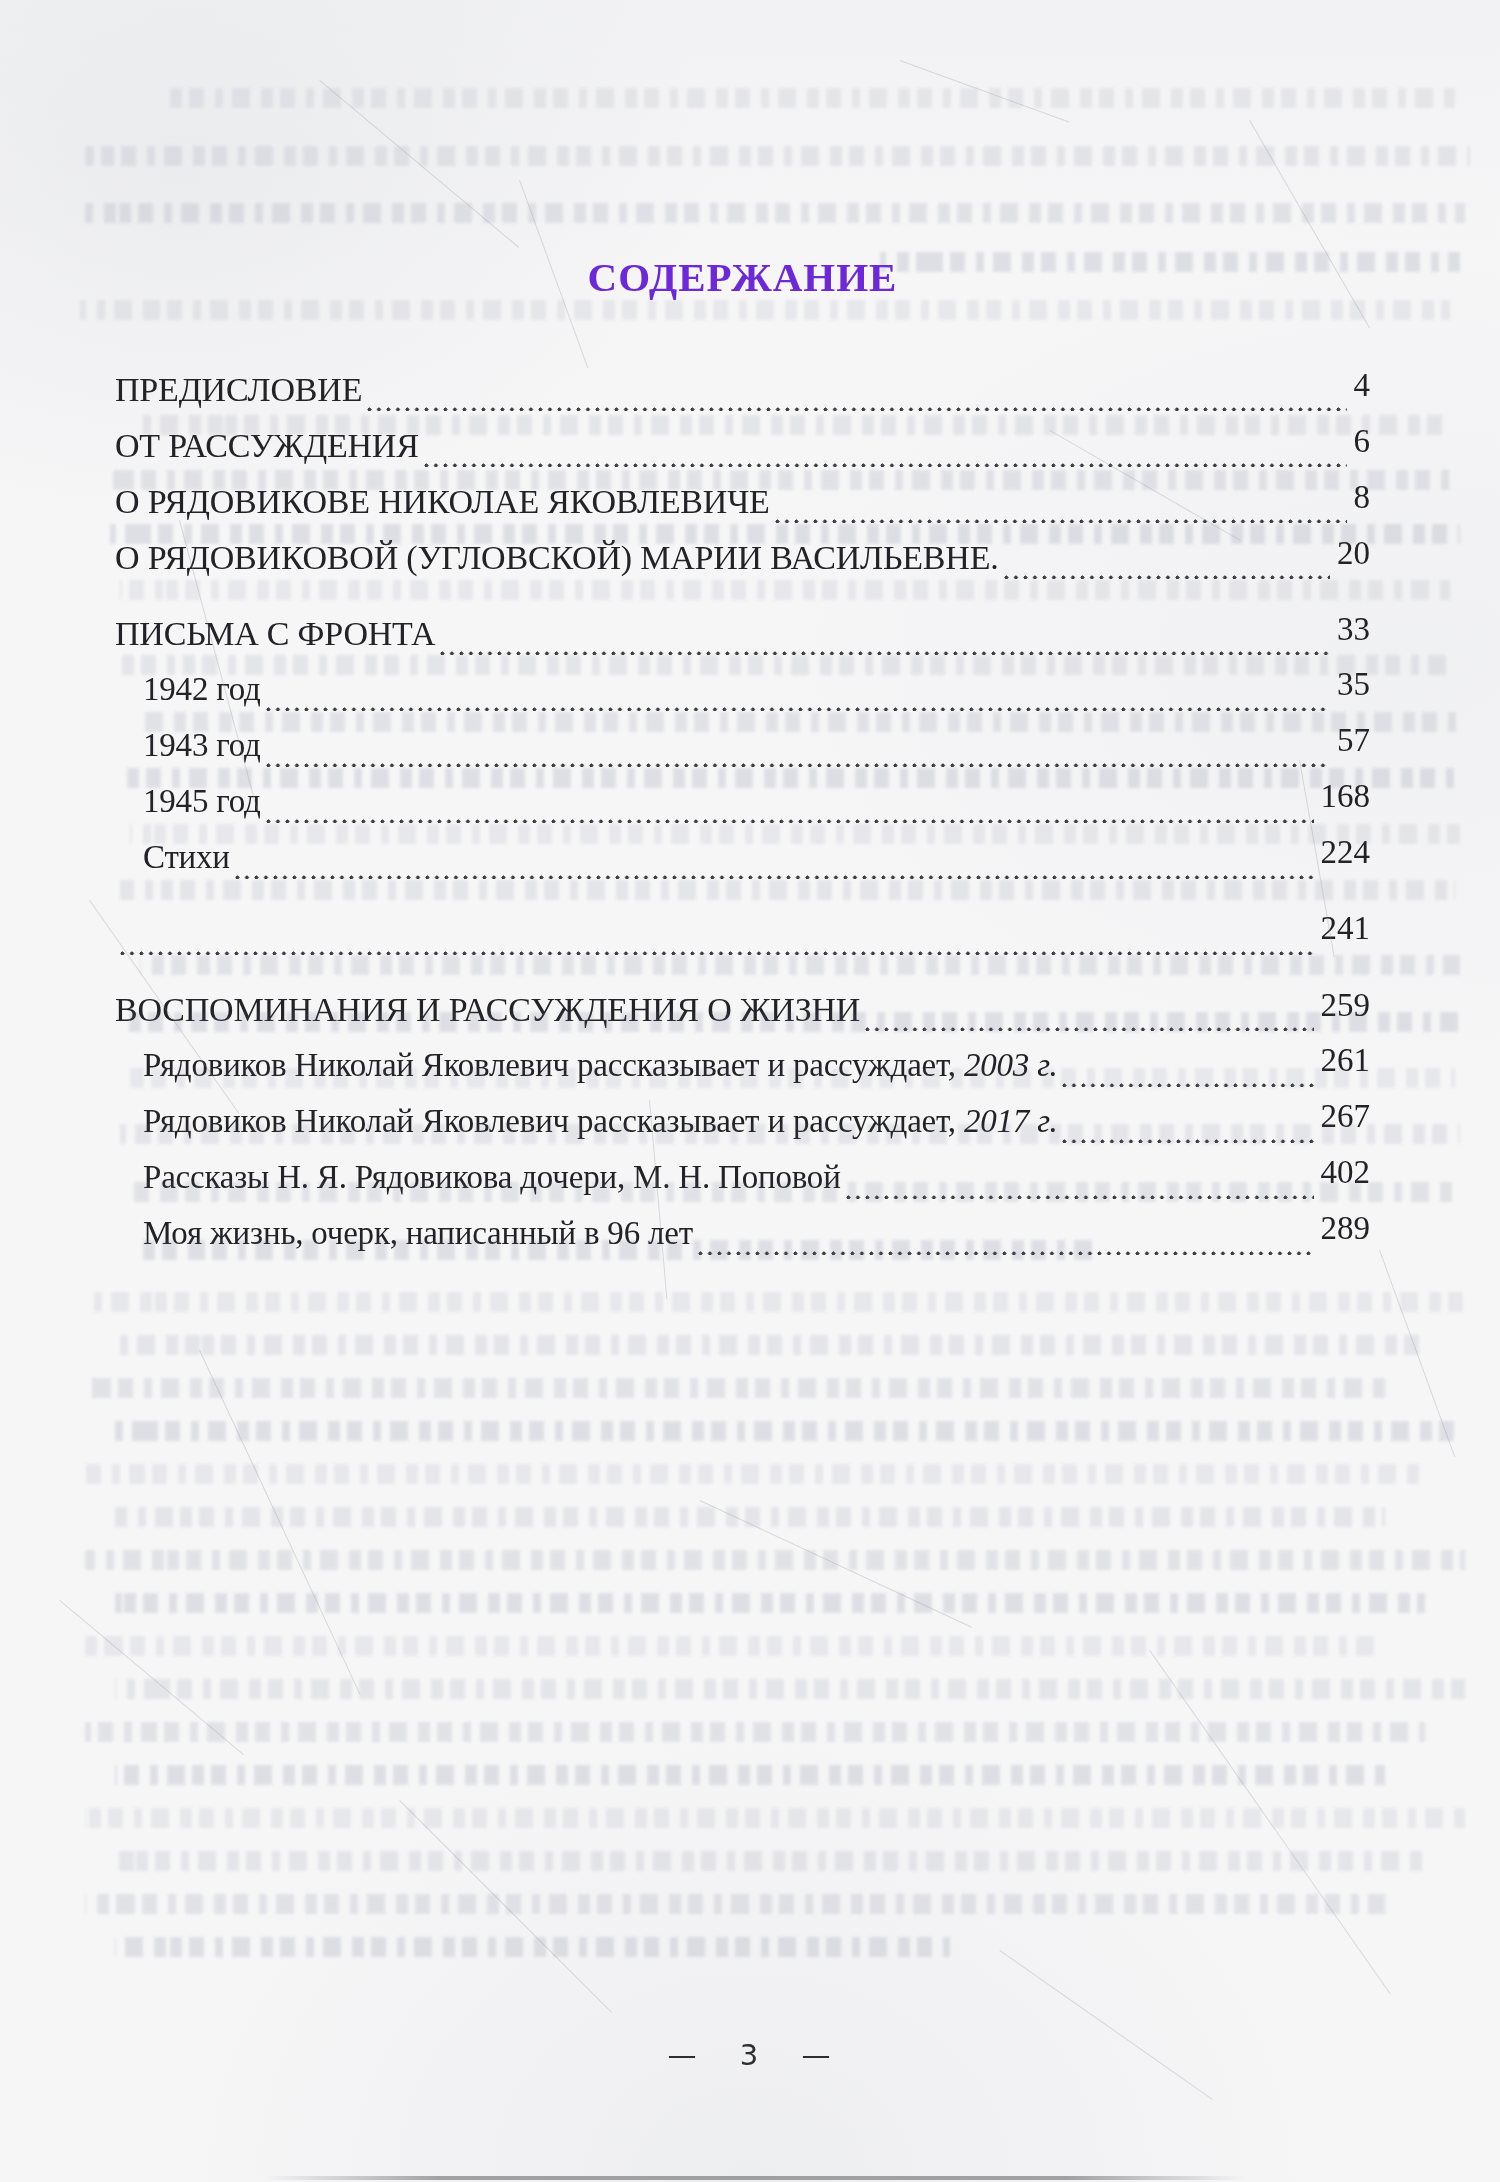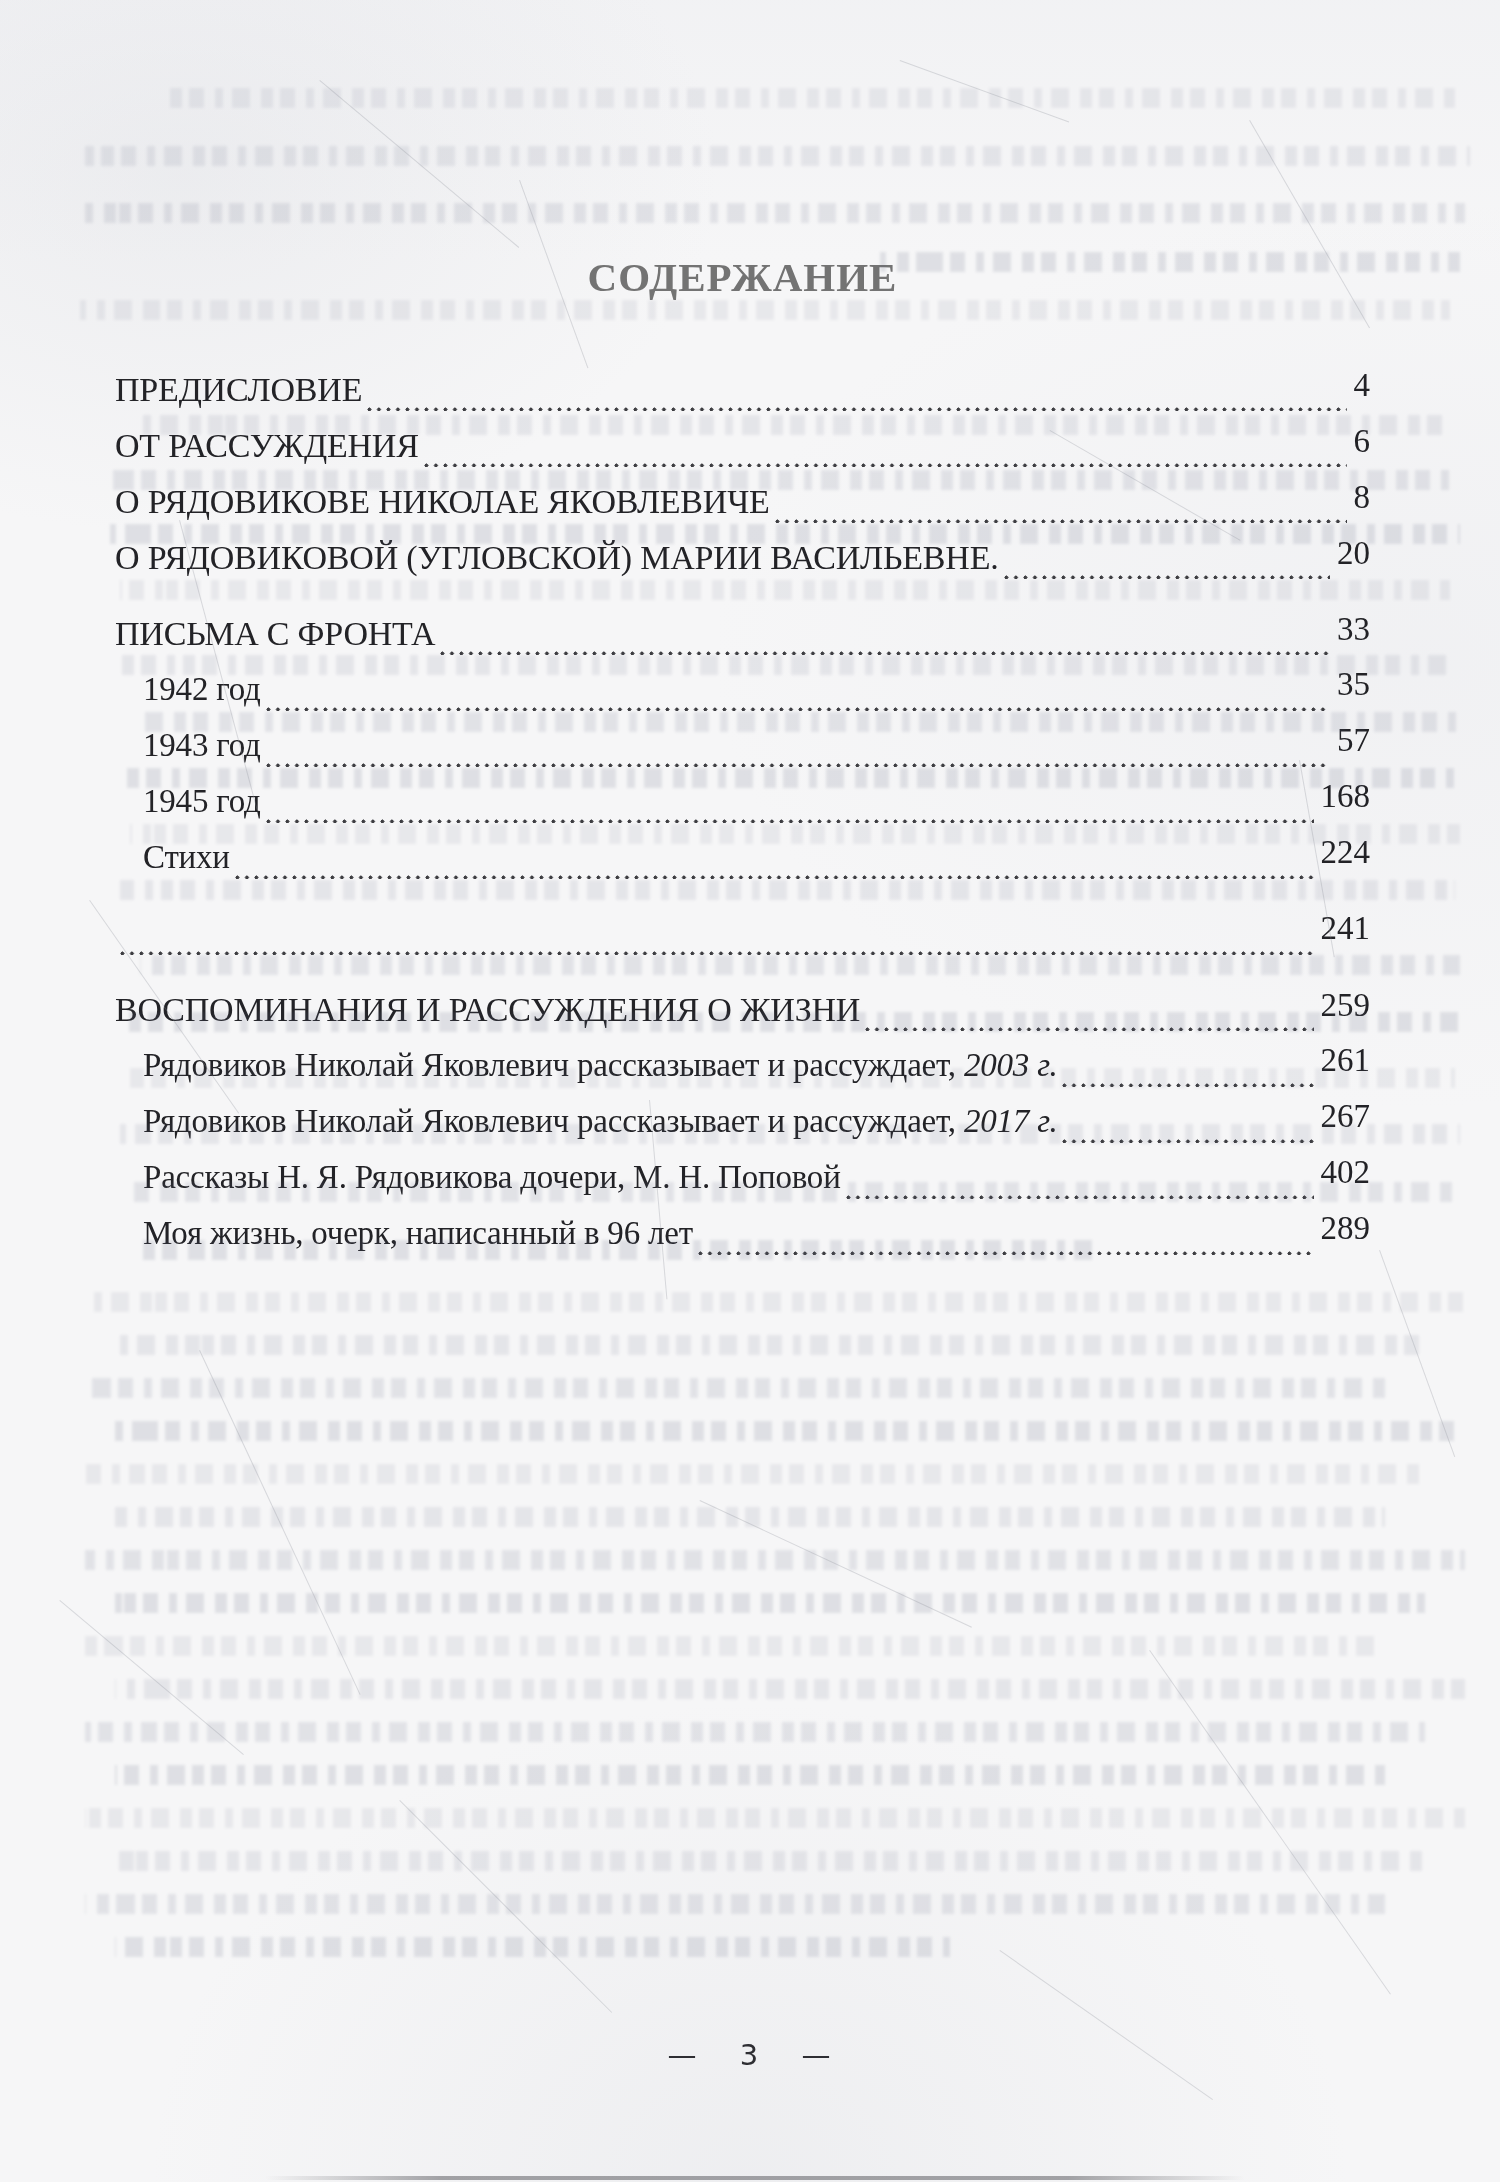--- a/index.html
+++ b/index.html
@@ -14,21 +14,21 @@
     position:absolute;inset:0;pointer-events:none;
     background:
       radial-gradient(900px 600px at 12% 8%, rgba(214,216,222,.30), transparent 60%),
       radial-gradient(1100px 700px at 95% 30%, rgba(220,222,228,.22), transparent 65%),
       radial-gradient(1000px 800px at 50% 100%, rgba(212,214,220,.25), transparent 60%),
       linear-gradient(180deg, rgba(233,234,238,.35), rgba(246,246,247,0) 12%);
   }
   .page-title{
     position:absolute;top:226px;left:115px;width:1255px;
     text-align:center;font-size:41px;font-weight:bold;letter-spacing:1px;
-    color:#737373;
+    color:#6d28d9;
   }
   .toc{
     position:absolute;top:371px;left:115px;width:1255px;text-align:right;
   }
   .toc-row{
     display:flex;align-items:baseline;height:56px;
     font-size:34px;white-space:nowrap;
   }
   .toc-row.sub{font-size:33px;padding-left:28px;}
   .toc-row.new-group{margin-top:20px;}

